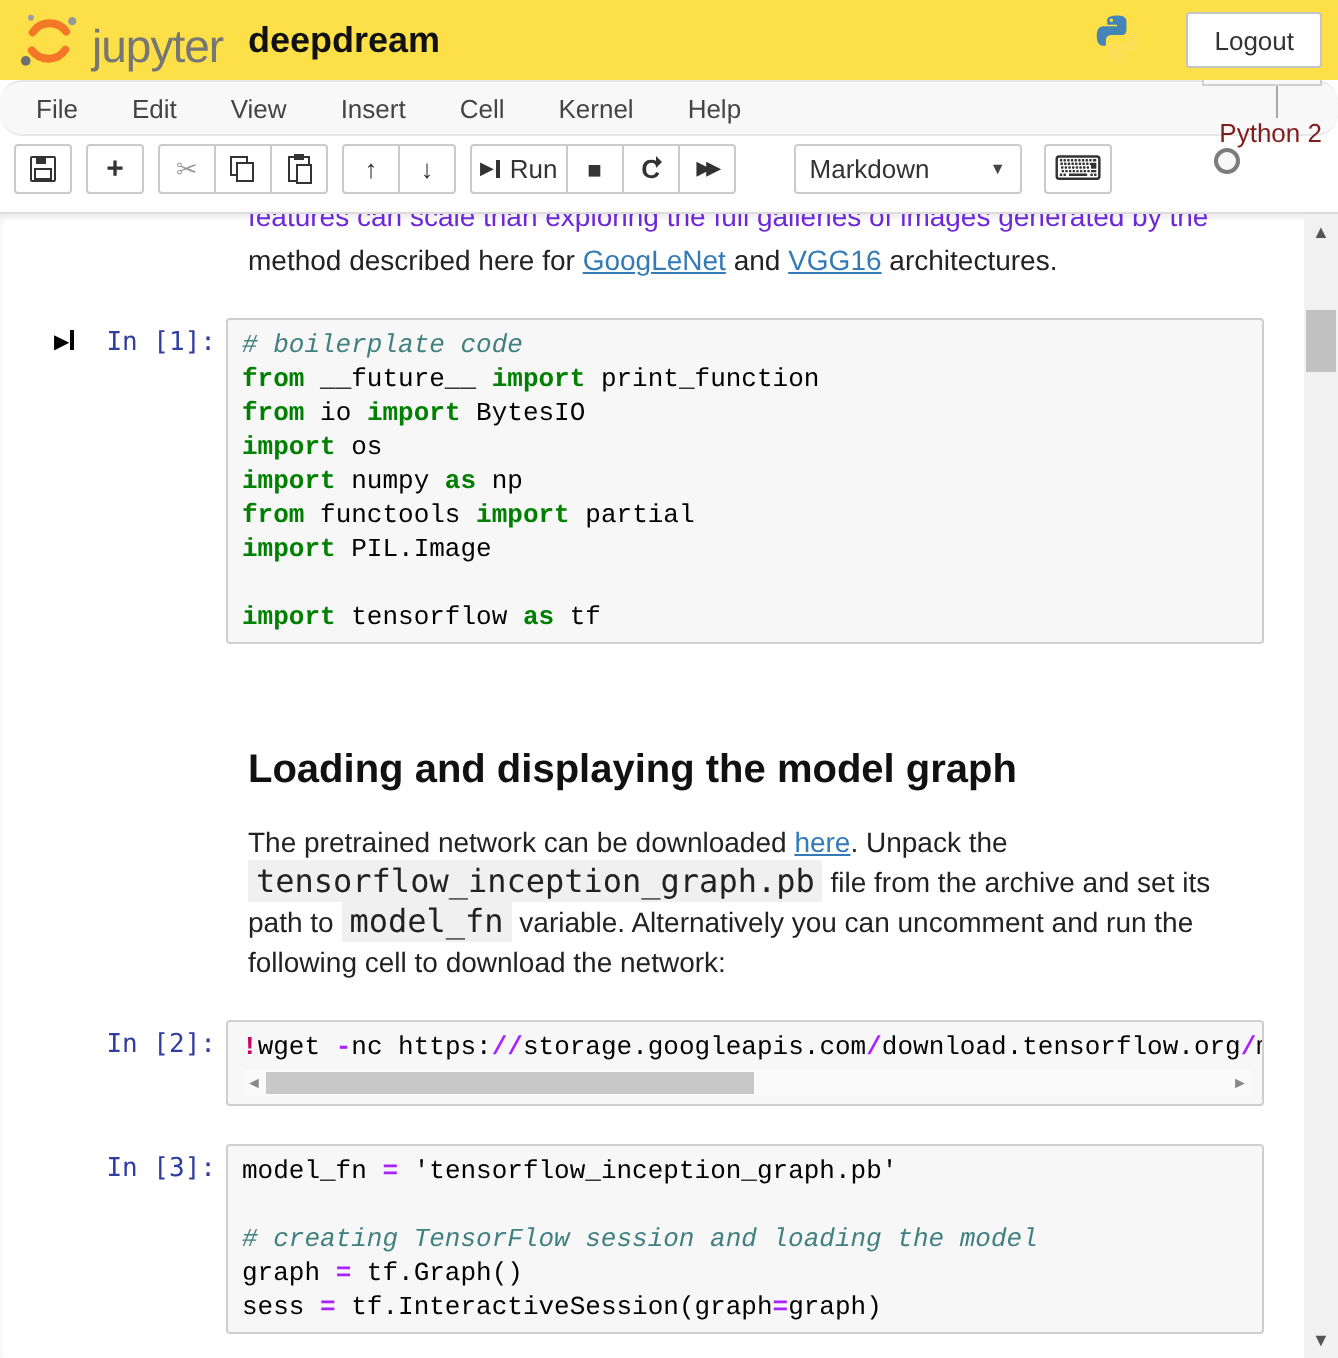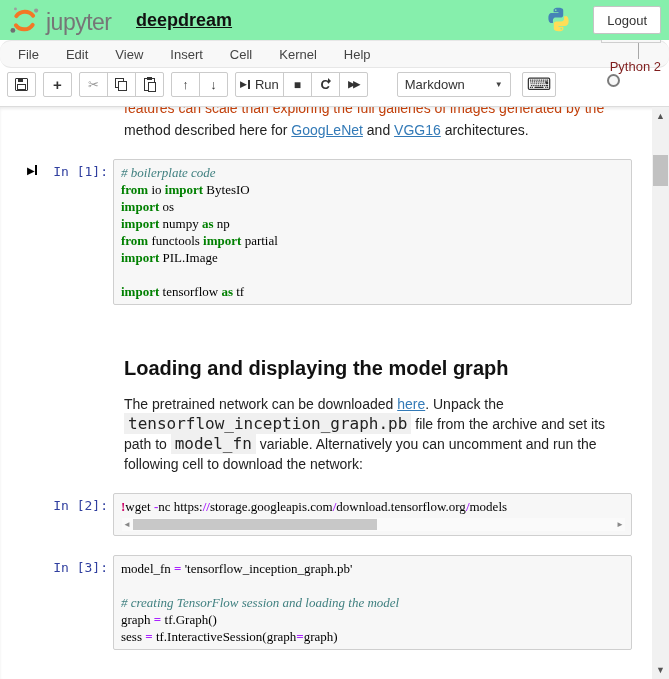--- a/index.html
+++ b/index.html
@@ -1,23 +1,23 @@
 <!DOCTYPE html>
 <html><head>
 <meta charset="utf-8">
 <style>
   * { box-sizing: border-box; margin: 0; padding: 0; }
   html, body { width: 669px; height: 679px; overflow: hidden; background: #fff;
     font-family: "Liberation Sans", sans-serif; }
 
   
-  .header { position: relative; height: 40px; background: #86efac; }
+  .header { position: relative; height: 40px; background: #fde047; }
   .logo { position: absolute; left: 9px; top: 5px; display: flex; align-items: center; cursor: pointer; }
   .logo-text { font-size: 23px; color: #767677; margin-left: 6px; letter-spacing: -0.5px; }
-  .nb-title { position: absolute; left: 136px; top: 10px; font-size: 18px; font-weight: bold; color: #111; cursor: pointer; text-decoration: underline; }
+  .nb-title { position: absolute; left: 124px; top: 10px; font-size: 18px; font-weight: bold; color: #111; cursor: pointer; }
   .py-logo { position: absolute; right: 97px; top: 6px; }
   .logout-btn { position: absolute; right: 8px; top: 6px; height: 28px; padding: 0 13px;
     background: #fff; border: 1px solid #c4c4c4; border-radius: 2px; font-size: 13px; color: #333;
     font-family: "Liberation Sans", sans-serif; cursor: pointer; }
 
   
   .menubar { height: 28px; background: #f8f8f8; border-top: 1px solid #e7e7e7; border-bottom: 1px solid #e7e7e7;
     display: flex; align-items: center; padding-left: 18px; font-size: 13px; color: #444; border-radius: 11px; }
   .menu-item { margin-right: 27px; cursor: pointer; }
   .menubar-right { margin-left: auto; display: flex; align-items: flex-start; padding-right: 8px; flex-direction: column; }
@@ -62,33 +62,33 @@
     font-size: 13px; color: #333; cursor: pointer; }
   .sel-caret { font-size: 8px; color: #444; }
   .kbd-btn { margin-left: 11px; }
 
   
   .notebook { position: absolute; top: 106px; left: 0; right: 0; bottom: 0; background: #fff;
     border-top: 1px solid #dcdcdc; box-shadow: inset 0 2px 3px rgba(0,0,0,0.08); overflow: hidden; }
   .nb-inner { position: absolute; left: 0; top: 0; width: 652px; }
 
   .cliprow { margin-left: 124px; height: 9px; overflow: hidden; }
-  .cliprow span { display: block; margin-top: -7px; font-size: 14px; color: #c2410c; }
+  .cliprow span { display: block; margin-top: -7px; font-size: 14px; color: #6d28d9; }
   .textrow { margin: 5px 0 0 124px; font-size: 14px; color: #222; line-height: 19px; }
   .link { color: #337ab7; text-decoration: underline; cursor: pointer; }
 
   .coderow { display: flex; margin-top: 19px; }
   .gutter { width: 113px; position: relative; flex: none; padding-top: 5px; }
   .run-marker { position: absolute; left: 27px; top: 6px; color: #000; font-size: 10px; white-space: nowrap; }
   .run-marker .bar { display: inline-block; width: 2px; height: 10px; background: #000; margin-left: 0px; vertical-align: -1px; }
   .prompt { display: block; text-align: right; padding-right: 5px;
     font-family: "DejaVu Sans Mono", monospace; font-size: 13px; color: #303F9F; white-space: nowrap; }
   .codebox { width: 519px; flex: none; background: #f7f7f7; border: 1px solid #cfcfcf; border-radius: 2px;
     padding: 4px 0 4px 7px; overflow: hidden; }
-  .cm-line { font-family: Liberation Serif, serif; font-size: 13px; line-height: 17px;
+  .cm-line { font-family: Liberation Mono, monospace; font-size: 13px; line-height: 17px;
     color: #000; white-space: pre; }
   .tok-kw  { color: #008000; font-weight: bold; }
   .tok-com { color: #408080; font-style: italic; }
   .tok-str { color: #000000; }
   .tok-op  { color: #AA22FF; font-weight: bold; }
   .tok-bang{ color: #CC0066; font-weight: bold; }
 
   .hscrollbar { margin: 3px 6px 0 1px; height: 13px; position: relative; background: #fafafa; }
   .hs-arrow { position: absolute; top: 0; width: 10px; height: 13px; display: flex; align-items: center; justify-content: center;
     color: #888; font-size: 8px; cursor: pointer; }
@@ -216,20 +216,21 @@
         <span>features can scale than exploring the full galleries of images generated by the</span>
       </div>
       <div class="textrow"><span>method described here for </span><span class="link">GoogLeNet</span><span> and </span><span class="link">VGG16</span><span> architectures.</span></div>
       <div class="coderow">
         <div class="gutter">
           <span class="run-marker">▶<span class="bar"></span></span>
           <span class="prompt">In [1]:</span>
         </div>
         <div class="codebox">
           <div class="cm-line"><span class="tok-com"># boilerplate code</span></div>
+          <div class="cm-line"><span class="tok-kw">from</span><span> __future__ </span><span class="tok-kw">import</span><span> print_function</span></div>
           <div class="cm-line"><span class="tok-kw">from</span><span> io </span><span class="tok-kw">import</span><span> BytesIO</span></div>
           <div class="cm-line"><span class="tok-kw">import</span><span> os</span></div>
           <div class="cm-line"><span class="tok-kw">import</span><span> numpy </span><span class="tok-kw">as</span><span> np</span></div>
           <div class="cm-line"><span class="tok-kw">from</span><span> functools </span><span class="tok-kw">import</span><span> partial</span></div>
           <div class="cm-line"><span class="tok-kw">import</span><span> PIL.Image</span></div>
           <div class="cm-line">&nbsp;</div>
           <div class="cm-line"><span class="tok-kw">import</span><span> tensorflow </span><span class="tok-kw">as</span><span> tf</span></div>
         </div>
       </div>
       <div class="md-heading">Loading and displaying the model graph</div>

